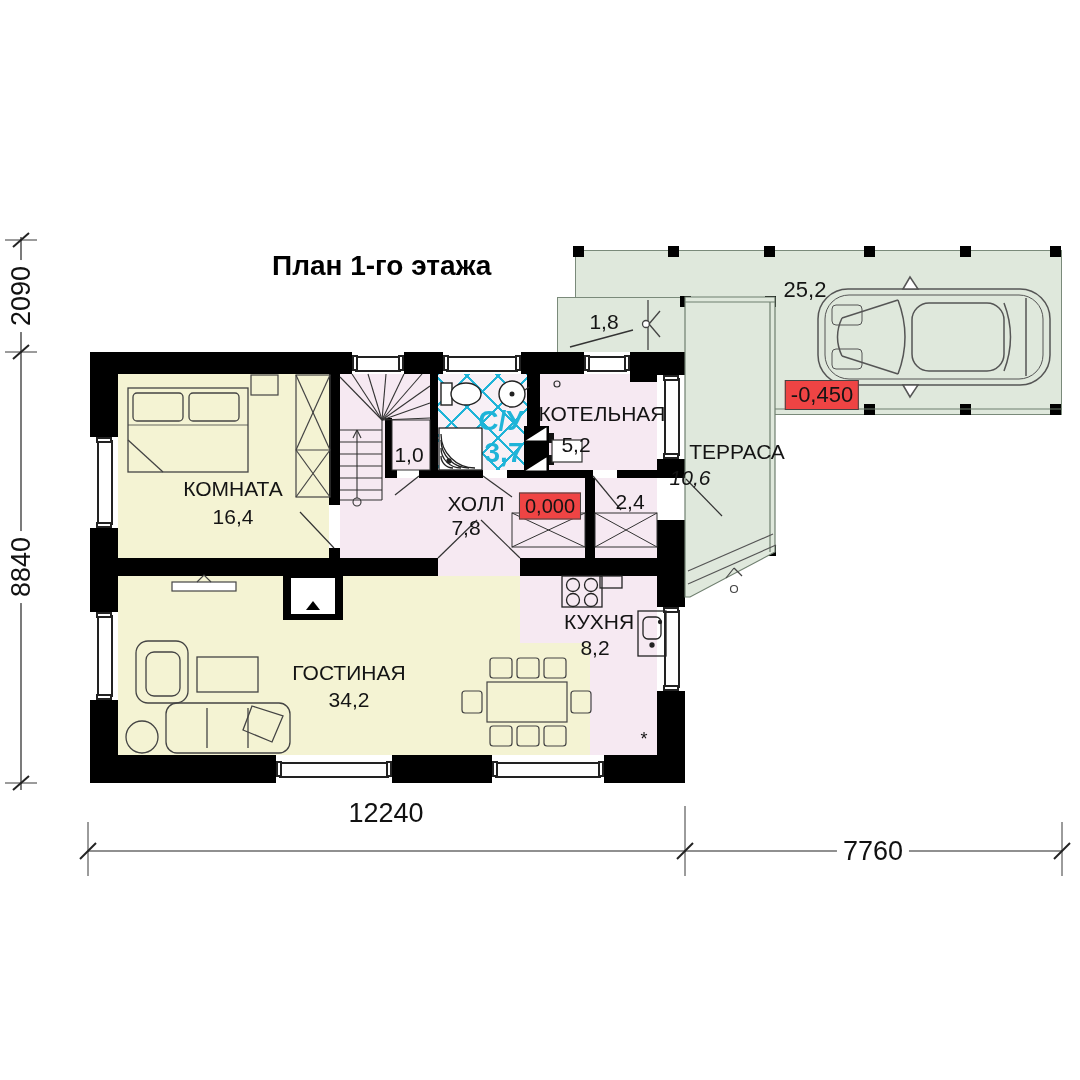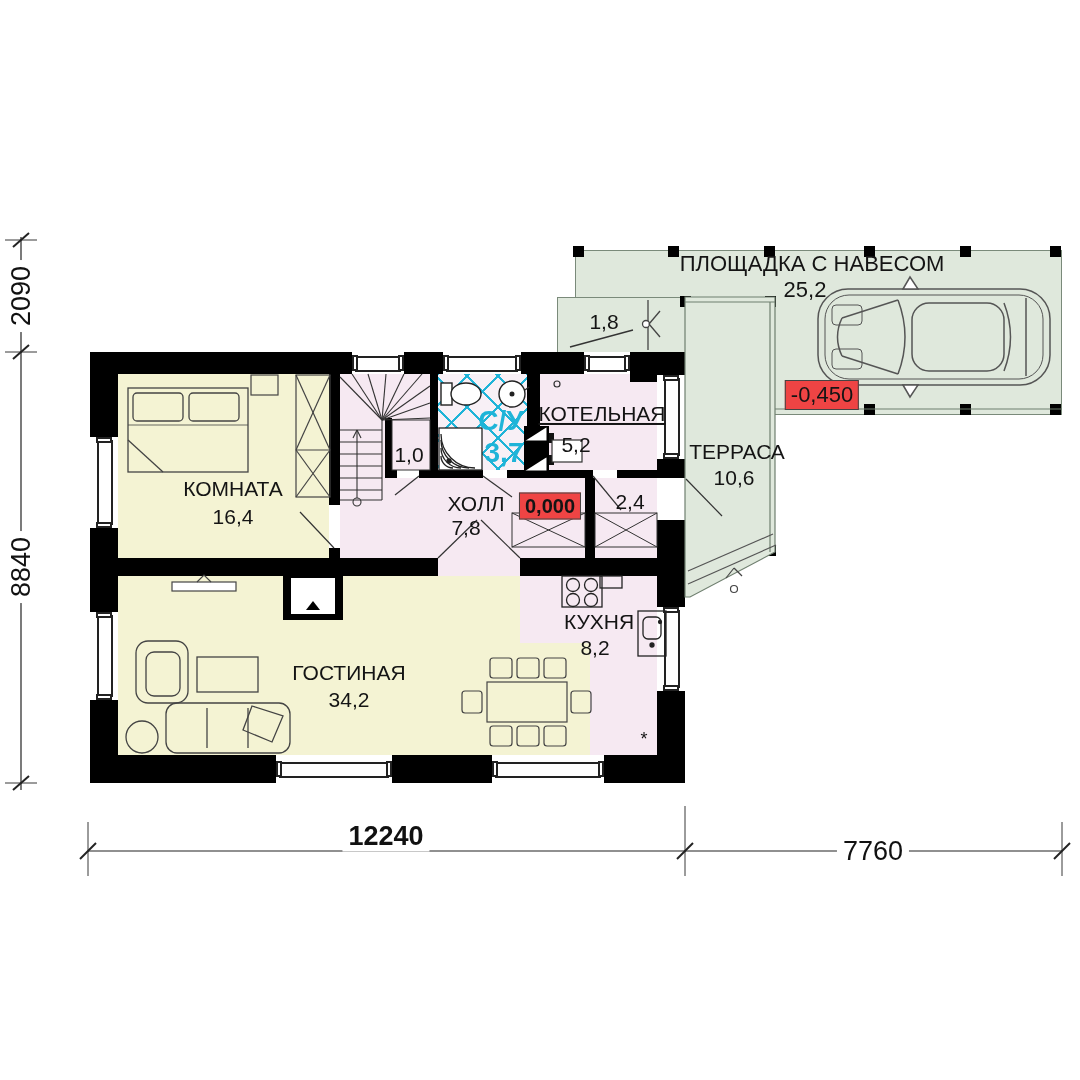--- a/index.html
+++ b/index.html
@@ -342,51 +342,51 @@
       <line x1="88" y1="851" x2="1062" y2="851"></line>
       <line x1="88" y1="822" x2="88" y2="876" stroke-width="0.9"></line>
       <line x1="685" y1="806" x2="685" y2="876" stroke-width="0.9"></line>
       <line x1="1062" y1="822" x2="1062" y2="876" stroke-width="0.9"></line>
       <line x1="80" y1="859" x2="96" y2="843" stroke-width="2"></line>
       <line x1="677" y1="859" x2="693" y2="843" stroke-width="2"></line>
       <line x1="1054" y1="859" x2="1070" y2="843" stroke-width="2"></line>
     </g>
   </svg>
 
-
-  <div class="lbl" style="left:812px;top:264px;font-size:22px;">ПЛОЩАДКА С НАВЕСОМ</div>
+  <div class="title" style="left:272px;top:250px;">План 1-го этажа</div>
+
   <div class="lbl" style="left:805px;top:290px;font-size:22px;">25,2</div>
 
   <div class="lbl" style="left:233px;top:489px;text-align:right;">КОМНАТА</div>
   <div class="lbl" style="left:233px;top:517px;">16,4</div>
 
   <div class="lbl" style="left:464px;top:504px;margin-left:12px;">ХОЛЛ</div>
   <div class="lbl" style="left:466px;top:528px;">7,8</div>
 
   <div class="lbl cyan" style="left:501px;top:421px;">С/У</div>
   <div class="lbl cyan" style="left:504px;top:453px;">3,7</div>
 
-  <div class="lbl" style="left:602px;top:414px;text-decoration:underline;">КОТЕЛЬНАЯ</div>
+  <div class="lbl" style="left:602px;top:414px;">КОТЕЛЬНАЯ</div>
   <div class="lbl" style="left:576px;top:445px;">5,2</div>
 
   <div class="lbl" style="left:599px;top:622px;">КУХНЯ</div>
   <div class="lbl" style="left:595px;top:648px;">8,2</div>
 
   <div class="lbl" style="left:349px;top:673px;">ГОСТИНАЯ</div>
   <div class="lbl" style="left:349px;top:700px;">34,2</div>
 
   <div class="lbl" style="left:737px;top:452px;">ТЕРРАСА</div>
-  <div class="lbl" style="left:734px;top:478px;">10,6</div>
+  <div class="lbl" style="left:690px;top:478px;font-style:italic;">10,6</div>
 
   <div class="lbl" style="left:409px;top:455px;">1,0</div>
   <div class="lbl" style="left:604px;top:322px;">1,8</div>
   <div class="lbl" style="left:630px;top:502px;">2,4</div>
   <div class="lbl" style="left:644px;top:739px;font-size:18px;">*</div>
 
-  <div class="boxlbl" style="left:550px;top:506px;font-weight:bold;">0,000</div>
+  <div class="boxlbl" style="left:550px;top:506px;">0,000</div>
   <div class="boxlbl" style="left:822px;top:395px;font-size:22px;">-0,450</div>
 
   <div class="dimlbl vert" style="left:21px;top:296px;">2090</div>
   <div class="dimlbl vert" style="left:21px;top:567px;">8840</div>
-  <div class="dimlbl" style="left:386px;top:836px;font-weight:bold;">12240</div>
+  <div class="dimlbl" style="left:386px;top:813px;">12240</div>
   <div class="dimlbl" style="left:873px;top:851px;">7760</div>
 
 </div>
 
 </body></html>

